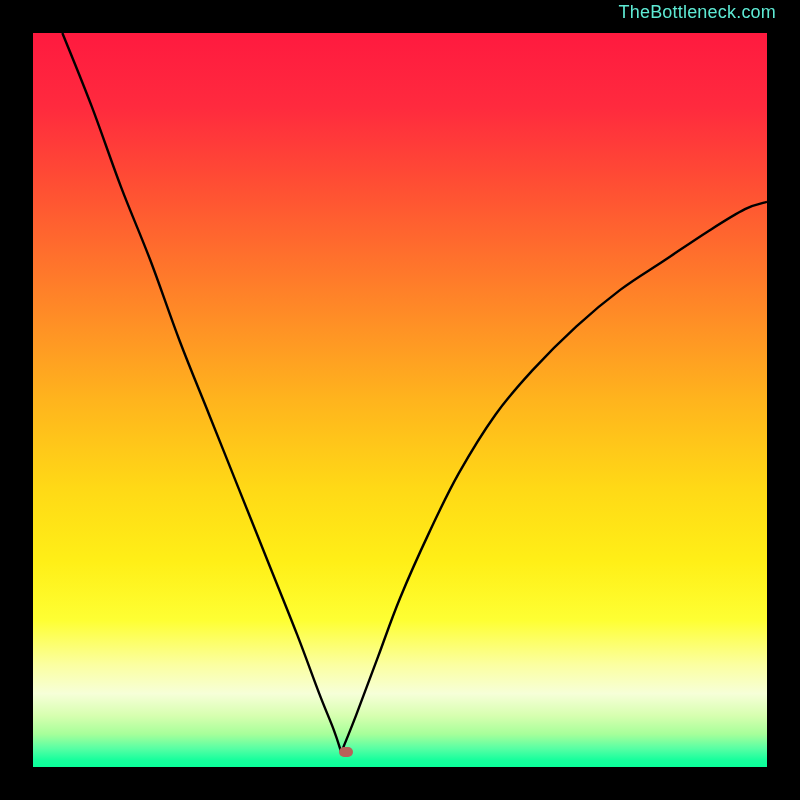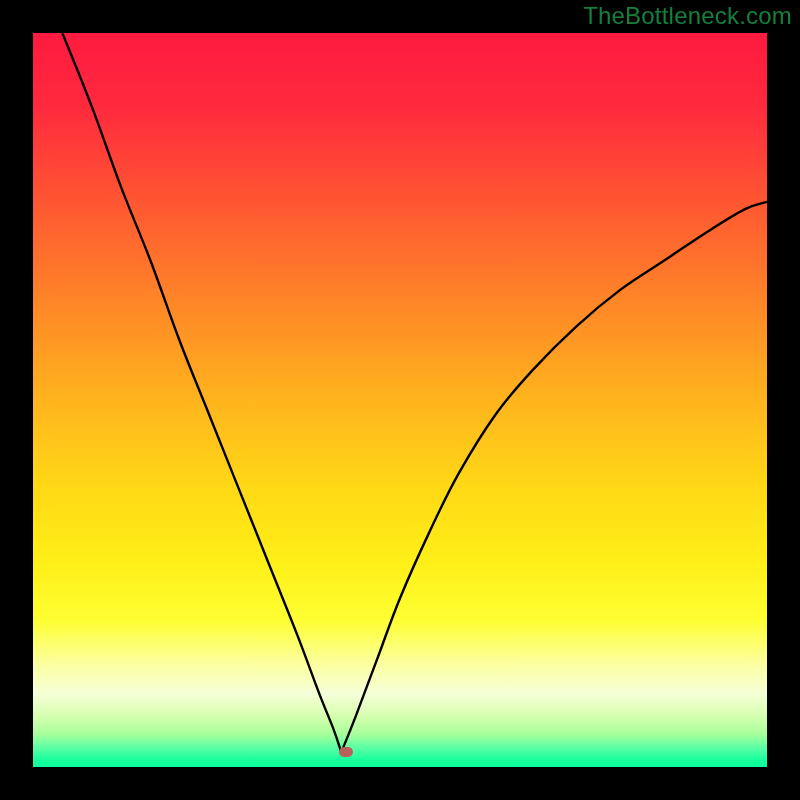--- a/index.html
+++ b/index.html
@@ -12,24 +12,24 @@
   }
   .outer {
     position: relative;
     width: 800px;
     height: 800px;
     background: #000000;
   }
   .watermark {
     position: absolute;
     top: 2px;
-    right: 8px;
+    right: 24px;
     font-family: Arial, Helvetica, sans-serif;
-    font-size: 24px;
-    color: #15803d;
+    font-size: 18px;
+    color: #5eead4;
     letter-spacing: 0.2px;
     z-index: 5;
     user-select: none;
   }
   .plot-area {
     position: absolute;
     left: 33px;
     top: 33px;
     width: 734px;
     height: 734px;

